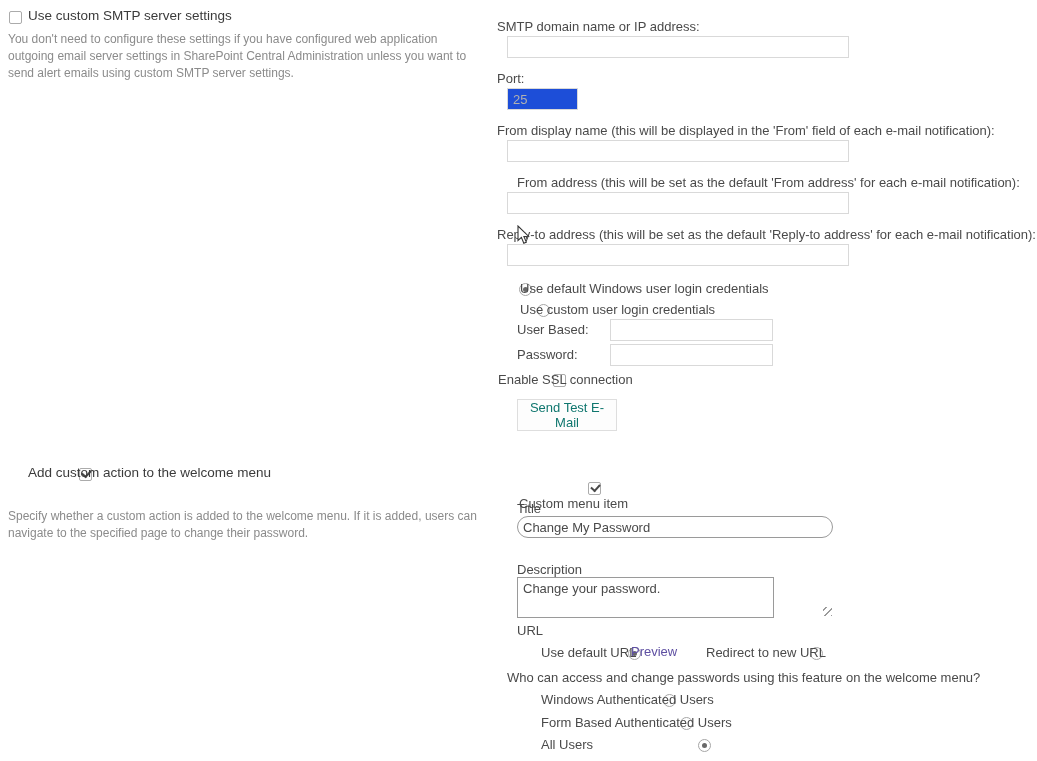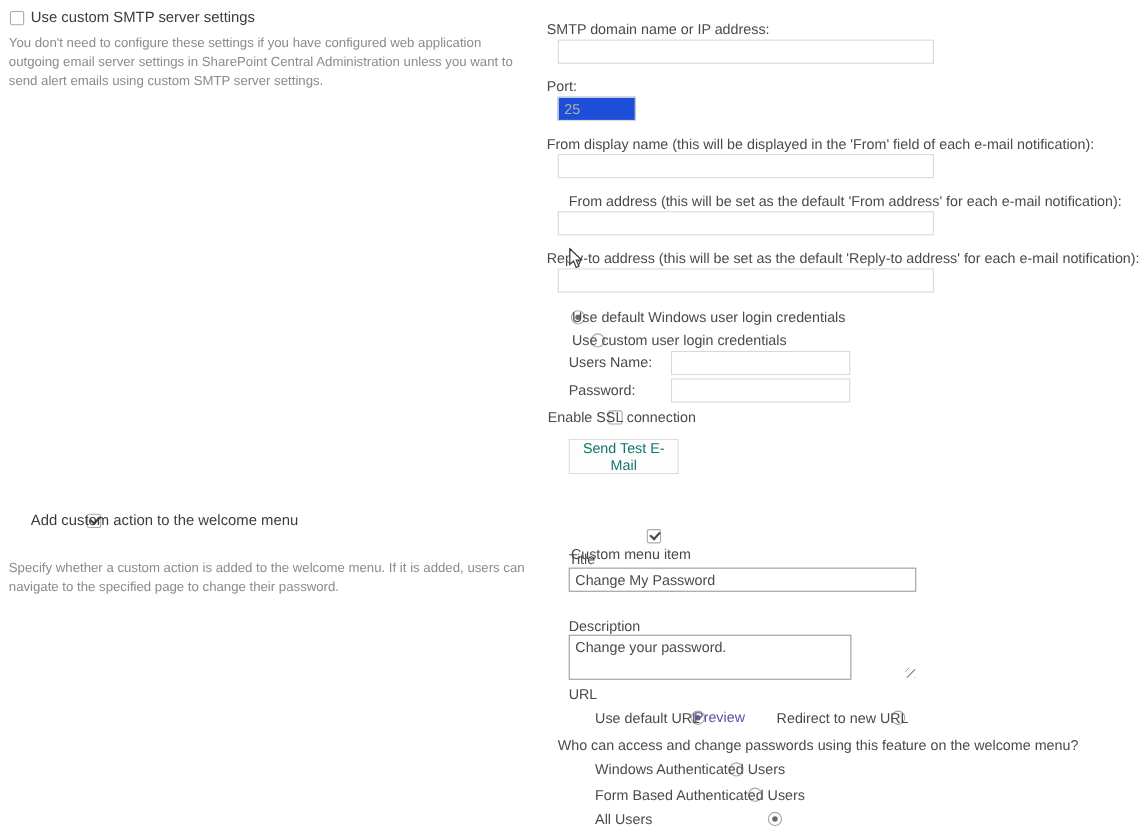--- a/index.html
+++ b/index.html
@@ -66,42 +66,42 @@
   <div class="lbl abs" style="left:497px; top:227px;">Reply-to address (this will be set as the default 'Reply-to address' for each e-mail notification):</div>
   <input class="txt abs" style="left: 507px; top: 244px; width: 342px;" value="">
 
   
   <span class="radio selected abs" style="left:502px; top:282px;"></span>
   <div class="lbl abs" style="left:520px; top:281px;">Use default Windows user login credentials</div>
 
   <span class="radio abs" style="left:502px; top:303px;"></span>
   <div class="lbl abs" style="left:520px; top:302px;">Use custom user login credentials</div>
 
-  <div class="lbl abs" style="left:517px; top:322px;">Users Name:</div>
+  <div class="lbl abs" style="left:517px; top:322px;">User Based:</div>
   <input class="txt abs" style="left: 610px; top: 319px; width: 163px;" value="">
 
   <div class="lbl abs" style="left:517px; top:347px;">Password:</div>
   <input class="txt abs" style="left: 610px; top: 344px; width: 163px;" value="">
 
   <span class="cb abs" style="left:501px; top:373px;"></span>
   <div class="lbl abs" style="left:498px; top:372px;">Enable SSL connection</div>
 
   <button class="btn abs" style="left:517px; top:399px; width:100px; height:32px;" disabled="">Send Test E-Mail</button>
 
   
   <span class="cb checked abs" style="left:9px; top:467px;"></span>
   <div class="sec-title abs" style="left:28px; top:465px;">Add custom action to the welcome menu</div>
   <div class="desc abs" style="left:8px; top:488px; width:478px;margin-top:20px;">Specify whether a custom action is added to the welcome menu. If it is added, users can navigate to the specified page to change their password.</div>
 
   
   <span class="cb checked abs" style="left:501px; top:481px;"></span>
   <div class="lbl abs" style="left:519px; top:480px;margin-top:16px;">Custom menu item</div>
 
   <div class="lbl abs" style="left:517px; top:501px;">Title</div>
-  <input class="txt dark abs" style="left: 517px; top: 516px; width: 316px;" value="Change My Password">
+  <input class="txt dark abs" style="left: 517px; top: 516px; width: 316px; border-radius: 11px;" value="Change My Password">
 
   <div class="lbl abs" style="left:517px; top:562px;">Description</div>
   <textarea class="ta abs" style="left: 517px; top: 577px; width: 257px; height: 41px;">Change your password.</textarea>
   <span class="resize-grip abs" style="left:823px; top:607px;"></span>
 
   <div class="lbl abs" style="left:517px; top:623px;">URL</div>
 
   <span class="radio selected abs" style="left:523px; top:646px;"></span>
   <div class="lbl abs" style="left:541px; top:645px;">Use default URL</div>
   <div class="link abs" style="left:631px; top:644px;">Preview</div>

